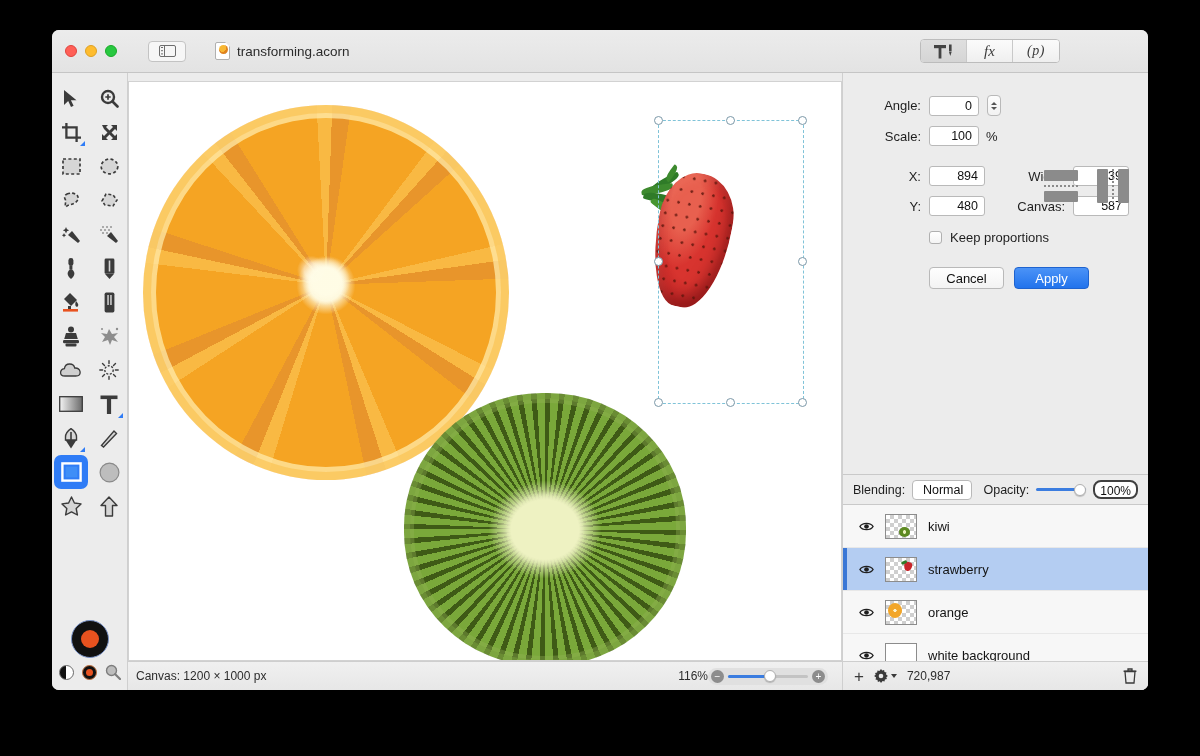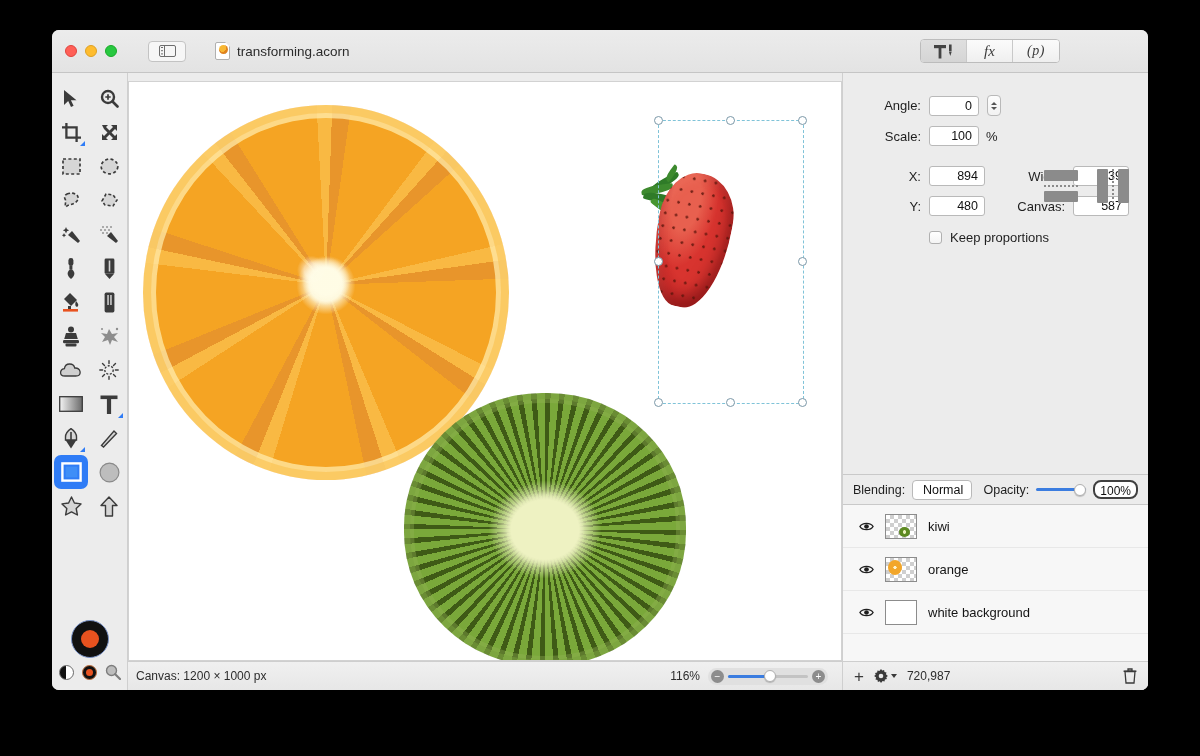--- a/index.html
+++ b/index.html
@@ -161,21 +161,21 @@
     position:absolute; width:9px; height:9px; border-radius:50%;
     background:#fff; border:1.3px solid #7b98a8; margin:-5px 0 0 -5px;
   }
   .st-bar {
     position:absolute; left:0; right:0; bottom:0; height:29px;
     background: linear-gradient(#f0f0f0,#e7e7e7);
     border-top:1px solid #cecece;
     display:flex; align-items:center;
   }
   .canvas-label { margin-left: 8px; font-size:12px; color:#2d2d2d; }
-  .zoom-wrap { display:flex; align-items:center; gap:8px; margin-left:auto; margin-right:14px; }
+  .zoom-wrap { display:flex; align-items:center; margin-left:auto; margin-right:14px; }
   .zoom-pct { font-size:12px; color:#2d2d2d; }
   .zoom-slider {
     width:120px; height:17px; border-radius:9px; background:#e0e0e0;
     display:flex; align-items:center; padding:0 4px; position:relative;
   }
   .zs-track { position:absolute; left:20px; right:20px; height:3px; background:#c3c3c3; border-radius:2px;}
   .zs-fill { position:absolute; left:20px; width:44px; height:3px; background:#3b7de0; border-radius:2px;}
   .zs-knob { position:absolute; left:56px; width:12px; height:12px; border-radius:50%; background:#fff; border:1px solid #b0b0b0; box-shadow:0 1px 1px rgba(0,0,0,.2);}
   .zs-btn { width:13px;height:13px;border-radius:50%;background:#8d8d8d;color:#fff;font-size:10px;display:flex;align-items:center;justify-content:center;position:absolute;}
   .zs-btn.minus{left:3px;} .zs-btn.plus{right:3px;}
@@ -598,20 +598,24 @@
           <span class="field" style="width:56px;">480</span>
           <span class="lbl" style="width:62px;margin-left:18px;margin-right:8px;">Canvas:</span>
           <span class="field" style="width:56px;">587</span>
         </div>
 
         <div class="row" style="margin-left:86px;margin-bottom:22px;align-items:center;gap:8px;">
           <span class="checkbox"></span>
           <span style="font-size:13px;color:#1e1e1e;">Keep proportions</span>
         </div>
 
+        <div class="row" style="margin-left:86px;gap:10px;">
+          <span class="btn" style="width:75px;">Cancel</span>
+          <span class="btn primary" style="width:75px;">Apply</span>
+        </div>
       </div>
 
       <div class="layers-head">
         <span class="t">Blending:</span>
         <span class="blend-select">
           <span class="v">Normal</span>
           <span class="arrows">
               <i class="up"></i>
               <i class="dn"></i>
             </span>
@@ -630,20 +634,31 @@
           <svg class="eye" viewBox="0 0 16 11">
             <path d="M1 5.5 C3.5 1 12.5 1 15 5.5 C12.5 10 3.5 10 1 5.5 Z" fill="none" stroke="#202020" stroke-width="1.5"></path>
             <circle cx="8" cy="5.5" r="2.5" fill="#202020"></circle>
           </svg>
           <span class="thumb checker">
             <span class="t-ico" style="left:13px;top:12px;width:11px;height:10px;border-radius:50%;background:radial-gradient(circle,#eaf0bd 0 22%,#5e8b22 26% 68%,#3c6313 72% 100%);"></span>
           </span>
           <span class="layer-name">kiwi</span>
         </div>
 
+        <div class="layer-row sel">
+          <svg class="eye" viewBox="0 0 16 11">
+            <path d="M1 5.5 C3.5 1 12.5 1 15 5.5 C12.5 10 3.5 10 1 5.5 Z" fill="none" stroke="#202020" stroke-width="1.5"></path>
+            <circle cx="8" cy="5.5" r="2.5" fill="#202020"></circle>
+          </svg>
+          <span class="thumb checker">
+            <span class="t-ico" style="left:18px;top:4px;width:8px;height:9px;border-radius:46% 52% 48% 44%/36% 34% 64% 66%;background:#c7242a;transform:rotate(12deg);"></span>
+            <span class="t-ico" style="left:15px;top:3px;width:6px;height:2.5px;background:#2f7b28;border-radius:2px;transform:rotate(-22deg);"></span>
+          </span>
+          <span class="layer-name">strawberry</span>
+        </div>
 
         <div class="layer-row">
           <svg class="eye" viewBox="0 0 16 11">
             <path d="M1 5.5 C3.5 1 12.5 1 15 5.5 C12.5 10 3.5 10 1 5.5 Z" fill="none" stroke="#202020" stroke-width="1.5"></path>
             <circle cx="8" cy="5.5" r="2.5" fill="#202020"></circle>
           </svg>
           <span class="thumb checker">
             <span class="t-ico" style="left:2px;top:2px;width:14px;height:15px;border-radius:50%;background:radial-gradient(circle,#fdf3cd 0 14%,#f2a62a 18% 76%,#f6c65c 80% 100%);"></span>
           </span>
           <span class="layer-name">orange</span>

